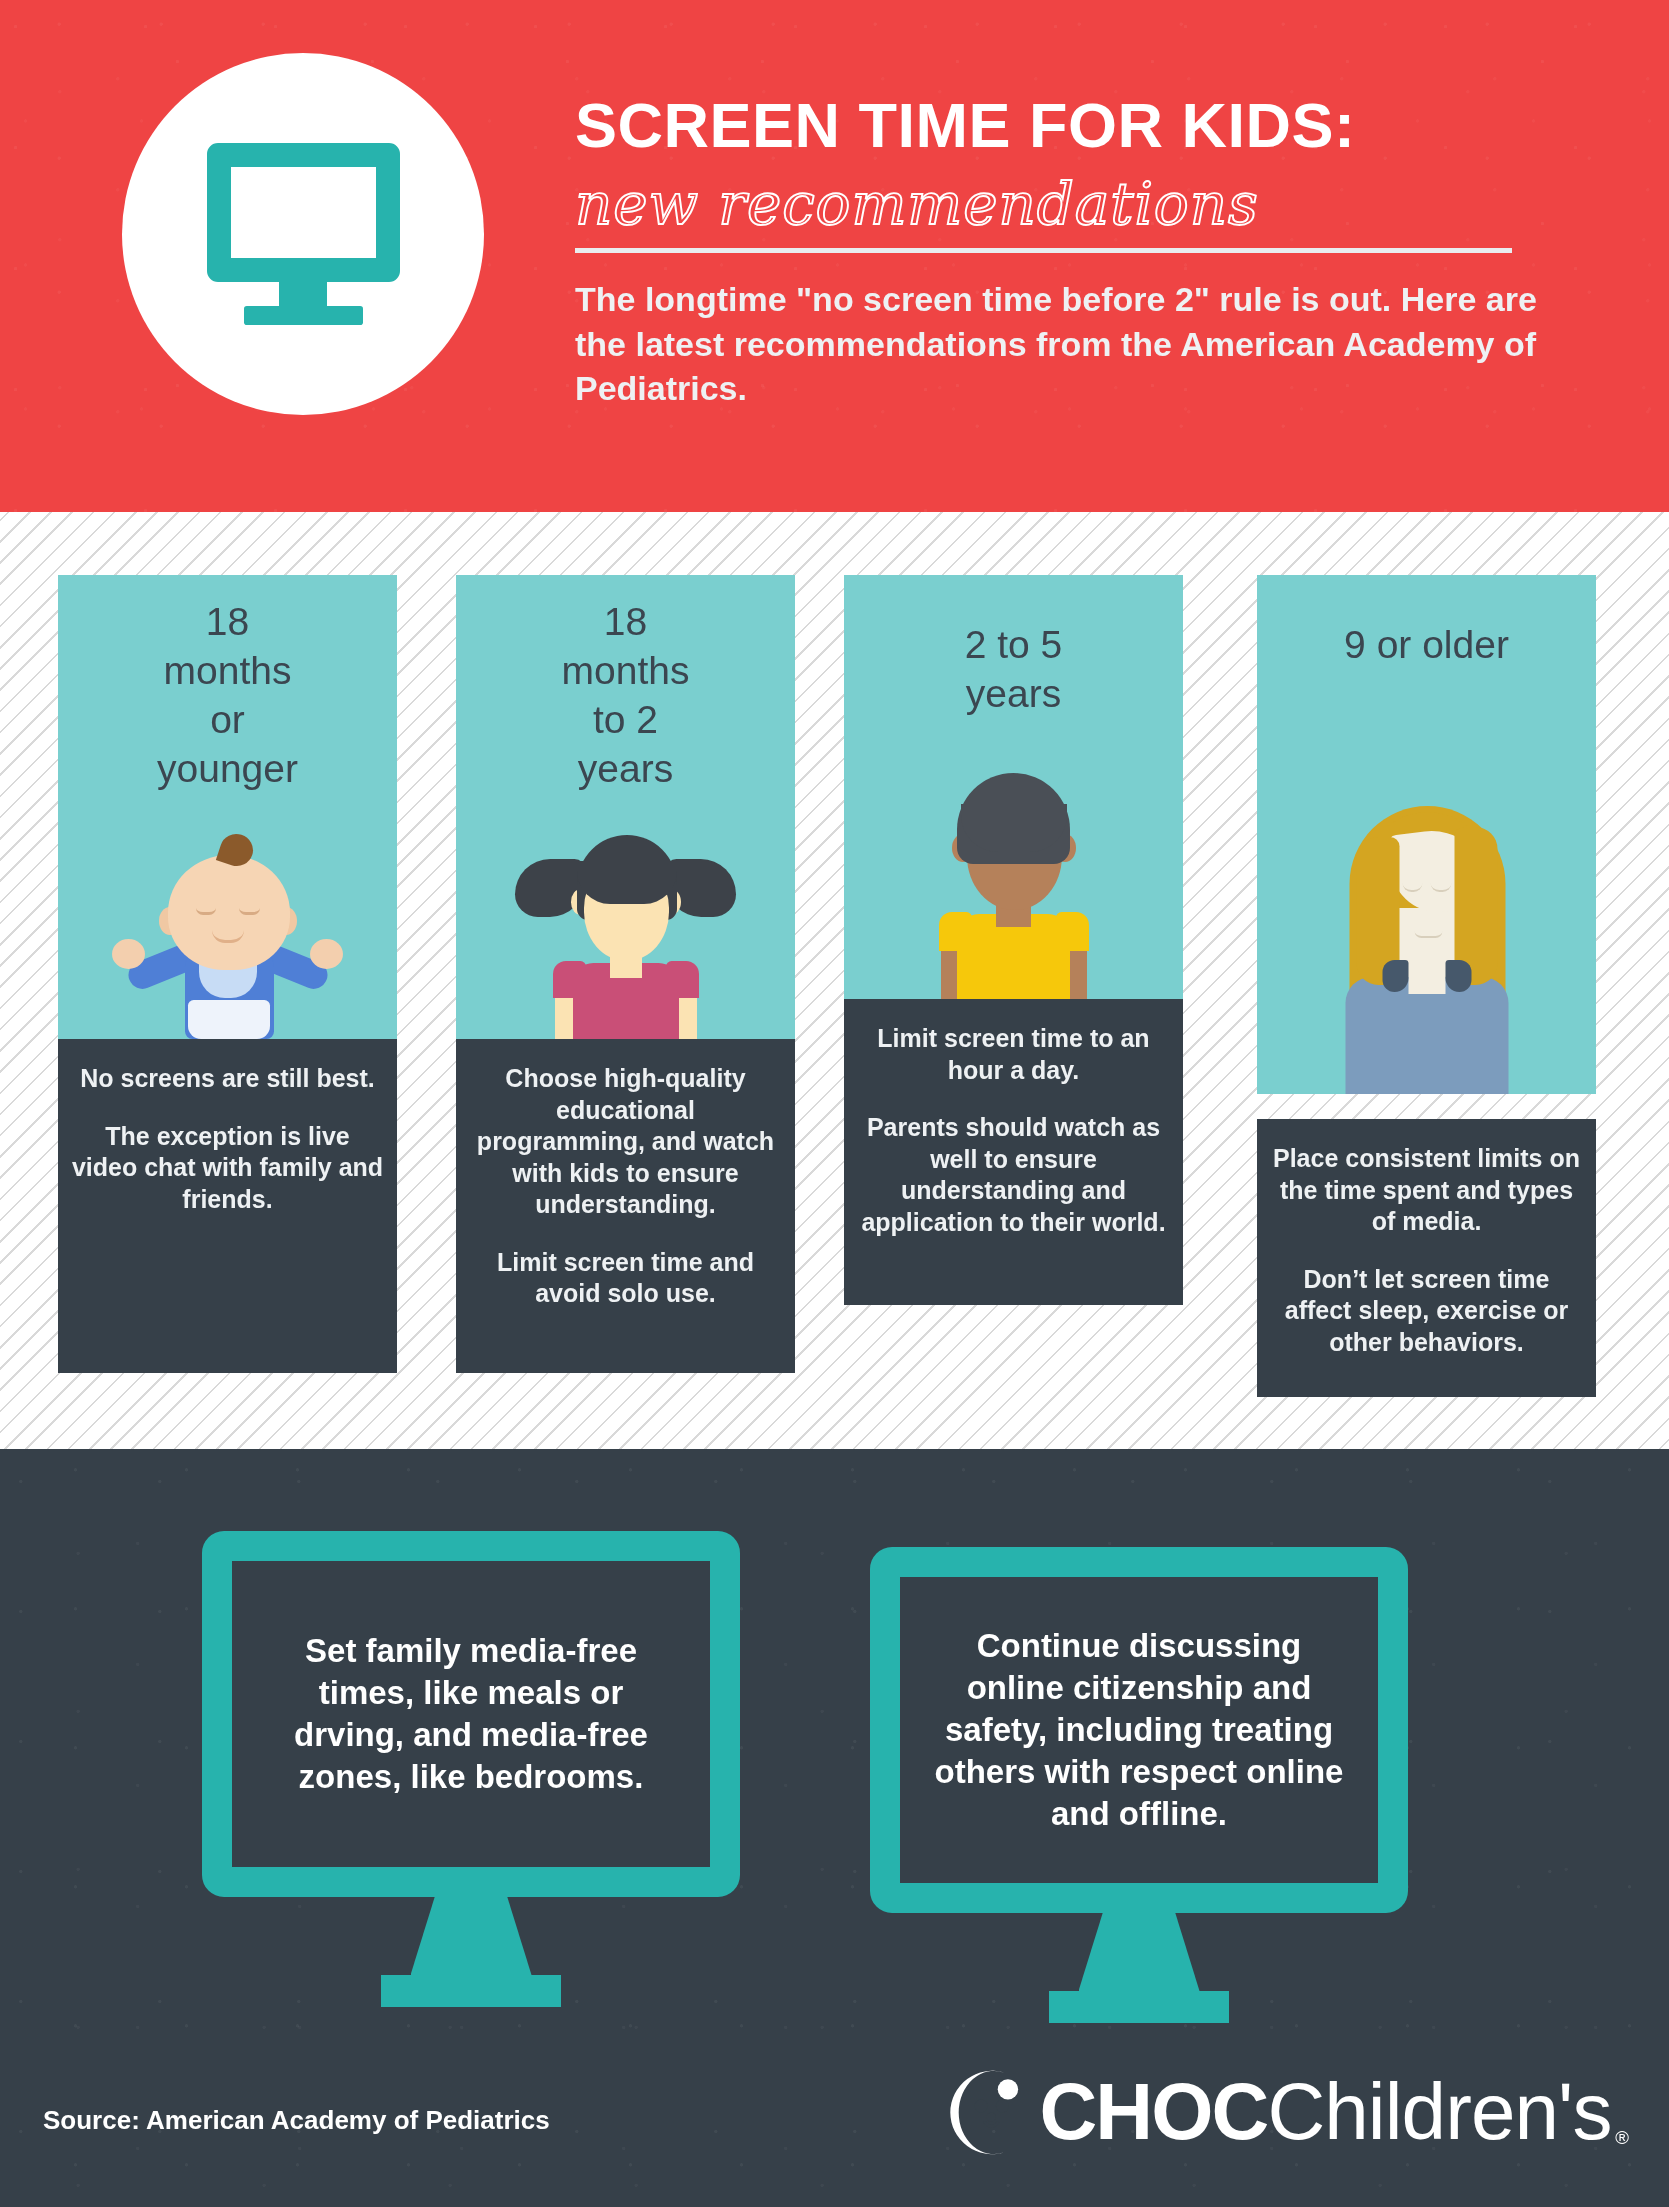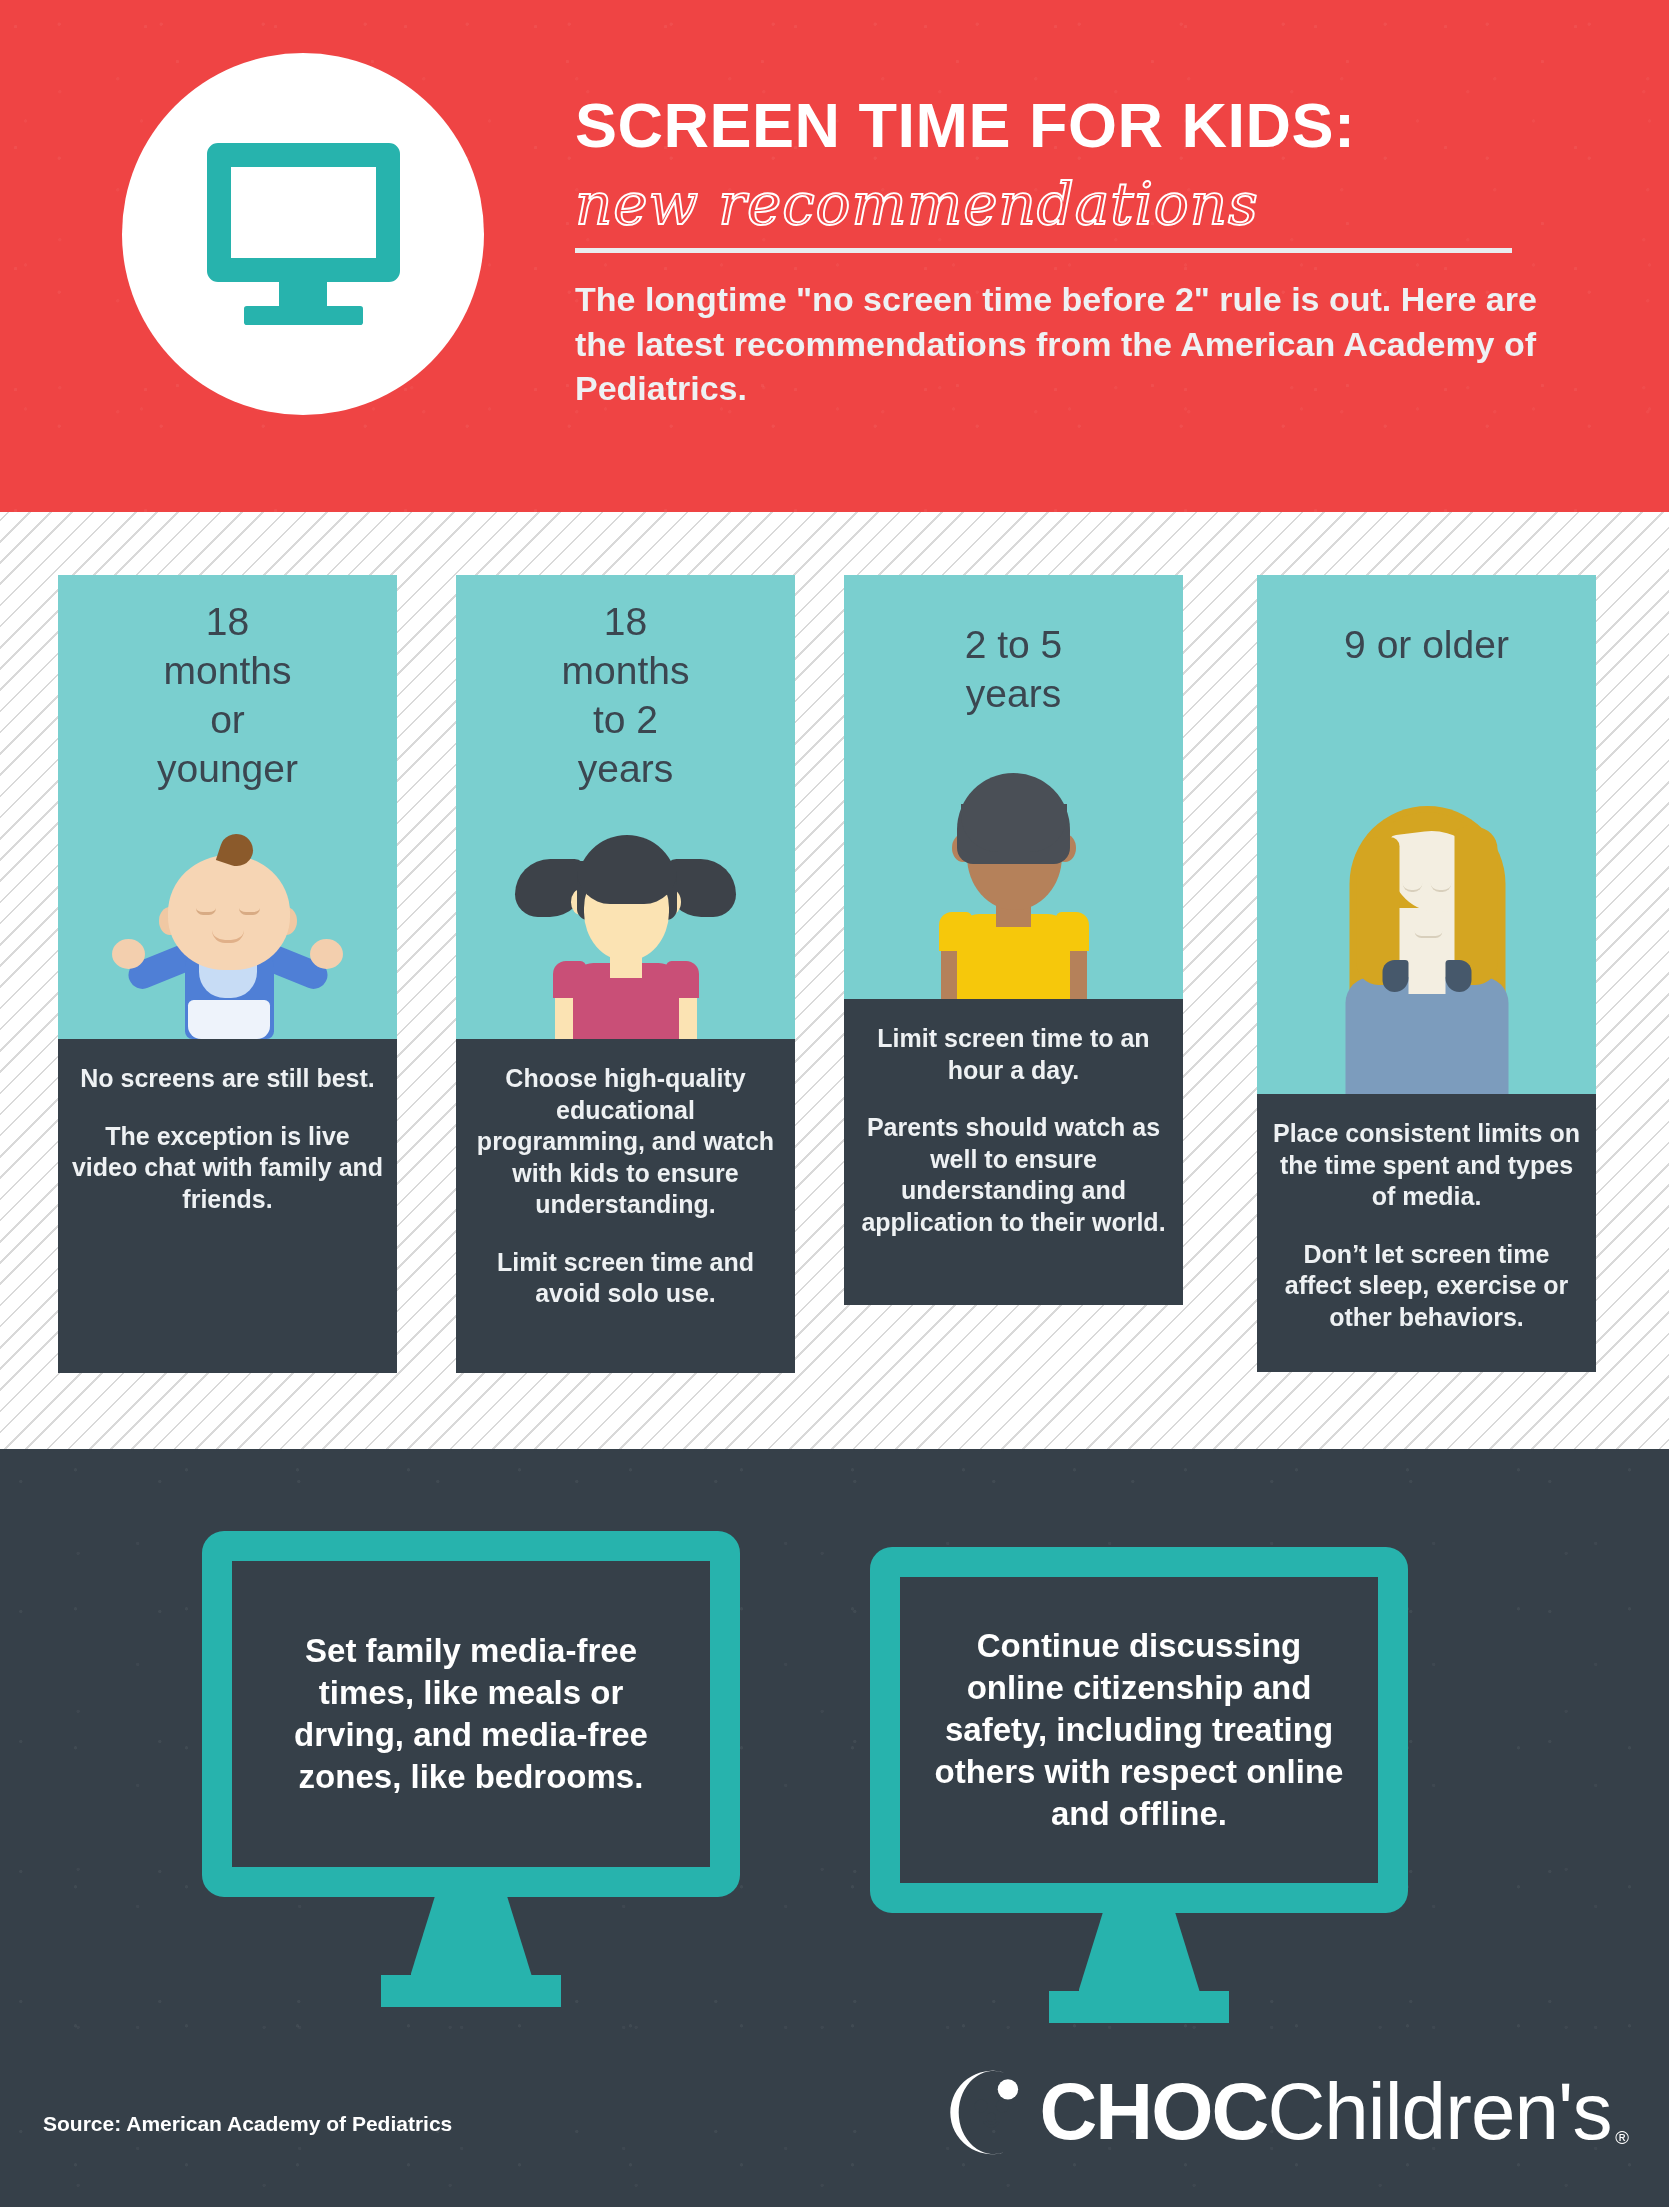--- a/index.html
+++ b/index.html
@@ -104,21 +104,21 @@
   .card.c3 .age, .card.c4 .age { padding-top:45px; }
 
   .card-body {
     width:100%; background:#364049; color:#eef1f3;
     text-align:center; font-weight:bold; font-size:25px; line-height:1.26;
     padding:24px 13px 28px;
   }
   .card.c1 .card-body { min-height:334px; }
   .card.c2 .card-body { min-height:334px; }
   .card.c3 .card-body { min-height:306px; }
-  .card.c4 .card-body { min-height:278px; }
+  .card.c4 .card-body { min-height:278px;margin-top:25px; }
   .card.c3 .card-body { margin-top:0; }
   .card.c4 { top:63px; }
   .card.c4 .card-top { height:519px; }
   .card.c3 .card-top { height:424px; }
   .body-p + .body-p { margin-top:26px; }
 
   
   .fig { position:absolute; left:50%; transform:translateX(-50%); bottom:0; }
 
   
@@ -211,21 +211,21 @@
   }
   .bm-text {
     color:#ffffff; font-weight:bold; font-size:33px; line-height:1.27; text-align:center;
   }
   .bm-neck { width:121px; height:78px; background:#27b3ad; margin:0 auto;
              clip-path:polygon(20% 0,80% 0,100% 100%,0 100%); }
   .bm-base { width:180px; height:32px; background:#27b3ad; margin:0 auto; }
 
   .source {
     position:absolute; left:43px; bottom:72px;
-    color:#ffffff; font-size:21px; font-weight:bold;margin-top:20px;
+    color:#ffffff; font-size:26px; font-weight:bold;margin-top:20px;
   }
 
   .choc { position:absolute; right:41px; bottom:50px; display:flex; align-items:center; }
   .choc-mark { width:87px; height:87px; position:relative; margin-right:7.4px; }
   .choc-word { display:flex; align-items:baseline; color:#ffffff; }
   .choc-a { font-size:80px; font-weight:bold; letter-spacing:-1.9px; }
   .choc-b { font-size:80px; font-weight:normal; letter-spacing:-0.9px; }
   .choc-r { font-size:18.6px; align-self:flex-end; margin-left:3.7px; margin-bottom:9.3px; }
 </style>
 </head>

